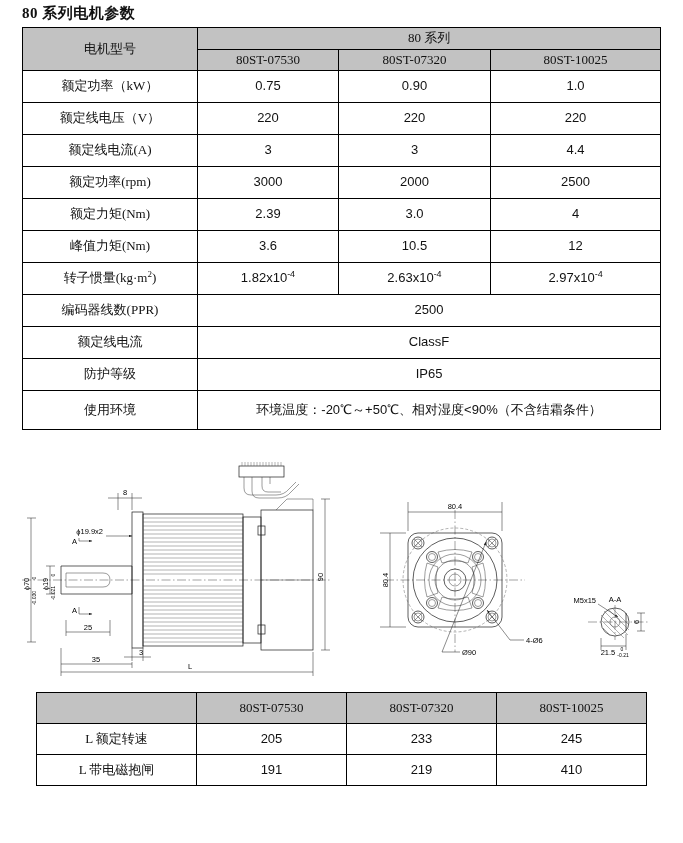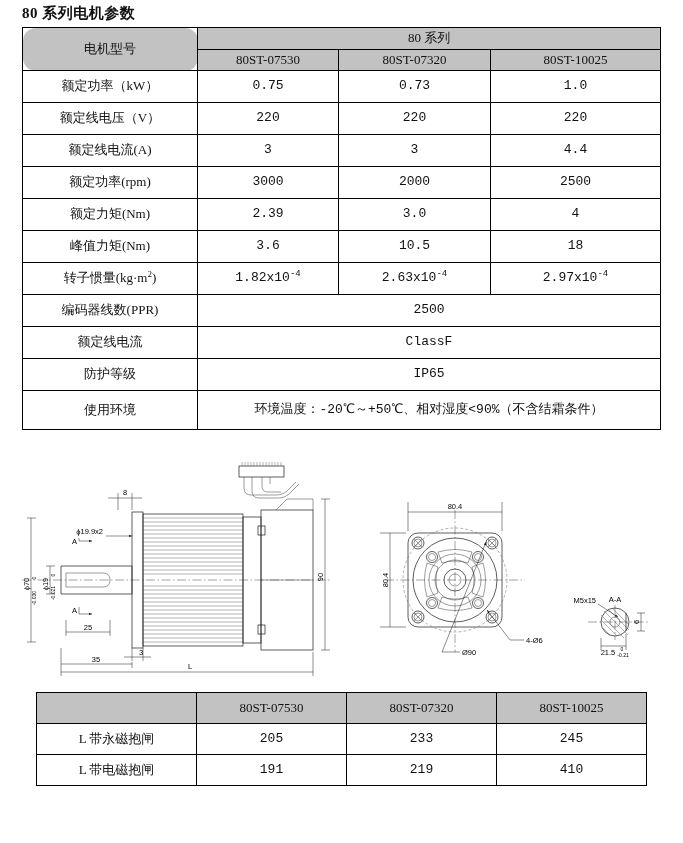--- a/index.html
+++ b/index.html
@@ -42,24 +42,23 @@
     font-weight: normal;
     padding: 0;
     font-size: 13px;
     line-height: 1.15;
   }
   .hdr {
     background: #c2c2c2;
   }
   .label-cell {
     font-size: 13.5px;
-    border-radius: 13px;
   }
   .val-cell {
-    font-family: Liberation Mono, monospace;
+    font-family: Liberation Sans, sans-serif;
     font-size: 13.5px;
   }
   sup {
     font-size: 9px;
     vertical-align: super;
     line-height: 0;
   }
 
   
   #table-spec {
@@ -117,21 +116,21 @@
     </tr>
     <tr class="hrow2">
       <td class="hdr">80ST-07530</td>
       <td class="hdr">80ST-07320</td>
       <td class="hdr">80ST-10025</td>
     </tr>
 
     <tr class="drow">
       <td class="label-cell">额定功率（kW）</td>
       <td class="val-cell">0.75</td>
-      <td class="val-cell">0.73</td>
+      <td class="val-cell">0.90</td>
       <td class="val-cell">1.0</td>
     </tr>
     <tr class="drow">
       <td class="label-cell">额定线电压（V）</td>
       <td class="val-cell">220</td>
       <td class="val-cell">220</td>
       <td class="val-cell">220</td>
     </tr>
     <tr class="drow">
       <td class="label-cell">额定线电流(A)</td>
@@ -148,21 +147,21 @@
     <tr class="drow">
       <td class="label-cell">额定力矩(Nm)</td>
       <td class="val-cell">2.39</td>
       <td class="val-cell">3.0</td>
       <td class="val-cell">4</td>
     </tr>
     <tr class="drow">
       <td class="label-cell">峰值力矩(Nm)</td>
       <td class="val-cell">3.6</td>
       <td class="val-cell">10.5</td>
-      <td class="val-cell">18</td>
+      <td class="val-cell">12</td>
     </tr>
 
     <tr class="drow">
       <td class="label-cell"><span>转子惯量(kg·m</span><sup>2</sup><span>)</span></td>
       <td class="val-cell"><span>1.82x10</span><sup>-4</sup></td>
       <td class="val-cell"><span>2.63x10</span><sup>-4</sup></td>
       <td class="val-cell"><span>2.97x10</span><sup>-4</sup></td>
     </tr>
 
     <tr class="drow">
@@ -489,21 +488,21 @@
       <col class="c3">
   </colgroup>
   <tbody>
     <tr>
       <td class="hdr"></td>
       <td class="hdr">80ST-07530</td>
       <td class="hdr">80ST-07320</td>
       <td class="hdr">80ST-10025</td>
     </tr>
     <tr>
-      <td class="label-cell">L 带永磁抱闸</td>
+      <td class="label-cell">L 额定转速</td>
       <td class="val-cell">205</td>
       <td class="val-cell">233</td>
       <td class="val-cell">245</td>
     </tr>
     <tr>
       <td class="label-cell">L 带电磁抱闸</td>
       <td class="val-cell">191</td>
       <td class="val-cell">219</td>
       <td class="val-cell">410</td>
     </tr>

